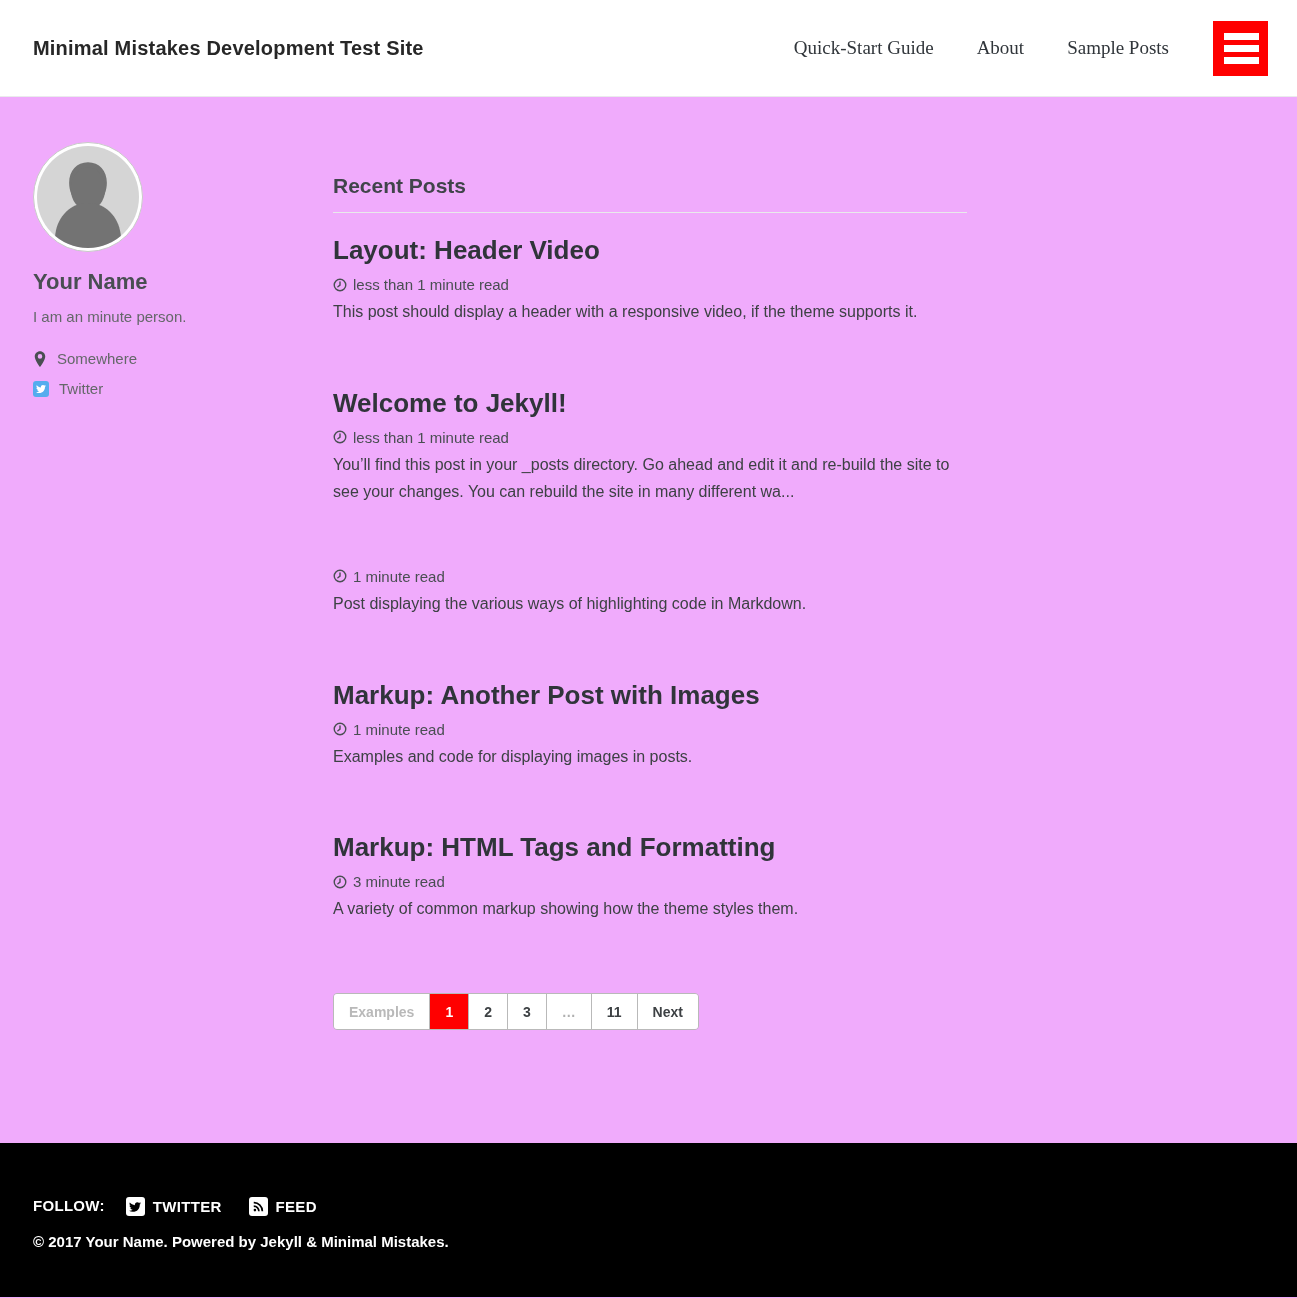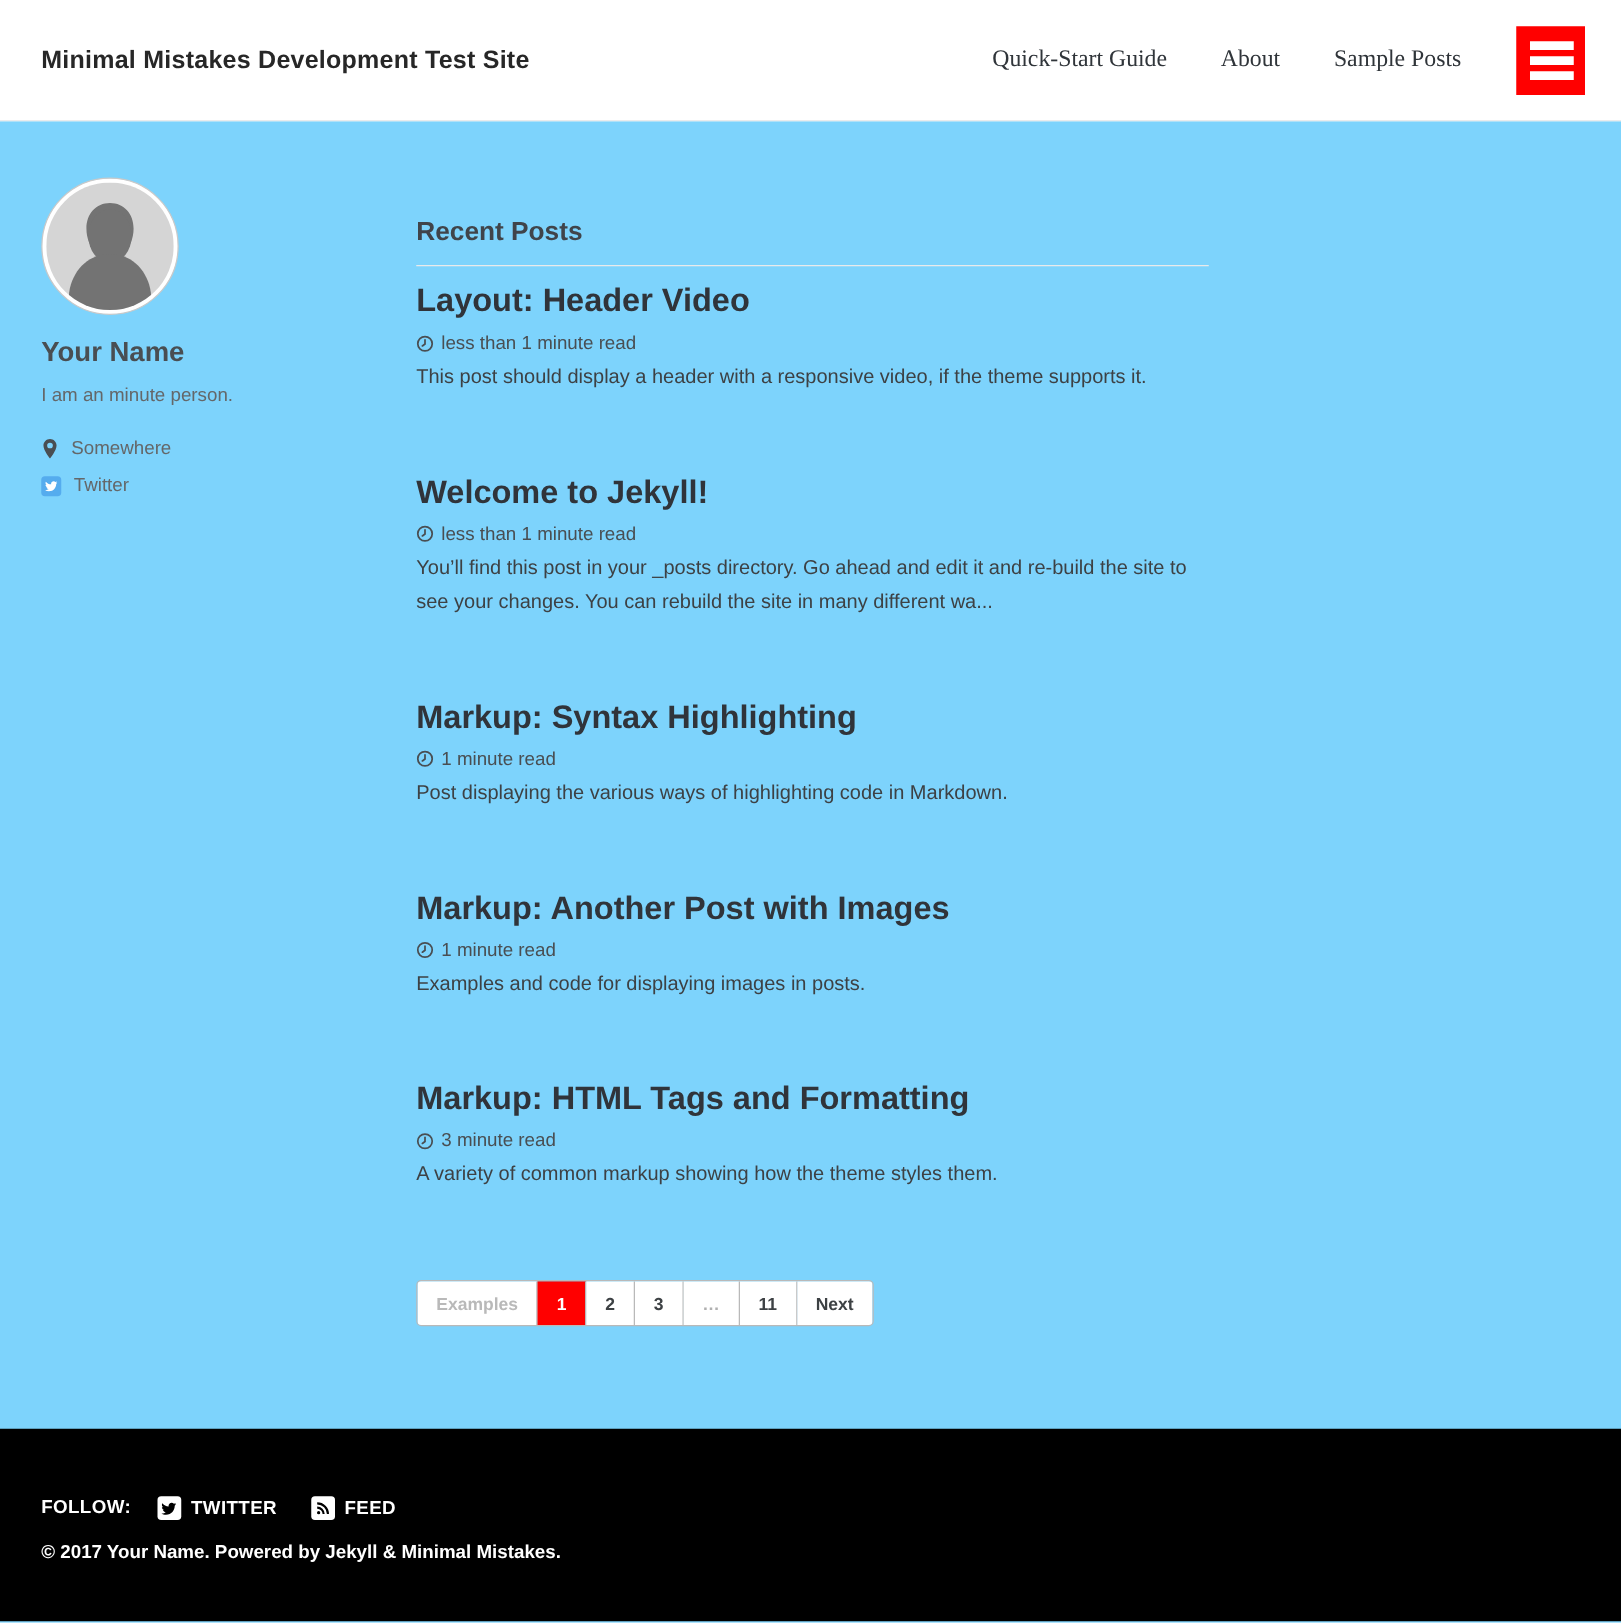--- a/index.html
+++ b/index.html
@@ -1,17 +1,17 @@
 <!DOCTYPE html>
 <html><head>
 <meta charset="utf-8">
 <style>
   * { margin: 0; padding: 0; box-sizing: border-box; }
   html, body { background: #fff; font-family: "Liberation Sans", "DejaVu Sans", sans-serif; color: #3d4144; }
-  .page { width: 1297px; min-height: 1298px; margin: 0 auto; background: #7dd3fc; }
+  .page { width: 1297px; min-height: 1298px; margin: 0 auto; background: #f0abfc; }
 
   
   .masthead { height: 97px; border-bottom: 1px solid #eaebec; background: #fff; }
   .masthead-inner { height: 100%; display: flex; align-items: center; padding: 0 29px 0 33px; }
   .site-title { font-size: 20px; font-weight: bold; color: #272727; text-decoration: none; letter-spacing: .2px; cursor: pointer; }
   .site-nav { margin-left: auto; display: flex; align-items: center; }
   .site-nav a { font-size: 19px; color: #30353a; text-decoration: none; margin-left: 43px; cursor: pointer; font-family: Liberation Serif, serif; }
   .hamburger { margin-left: 44px; width: 55px; height: 55px; background: #ff0000; border: none; cursor: pointer;
                display: flex; flex-direction: column; justify-content: center; align-items: flex-start;
                padding-left: 11px; gap: 5px; }
@@ -32,21 +32,21 @@
   .author-link-row { display: flex; align-items: center; gap: 10px; margin-top: 13px; font-size: 15px; color: #646769; text-align: right; }
   .author-link-row:first-child { margin-top: 0; }
   .pin-icon svg { width: 14px; height: 16px; display: block; }
   .tw-badge { width: 16px; height: 16px; border-radius: 3px; background: #55acee; display: flex; align-items: center; justify-content: center; }
   .tw-badge svg { width: 10px; height: 10px; display: block; }
   .sidebar a.plain-link { color: #646769; text-decoration: none; cursor: pointer; }
 
   
   .archive-heading { margin-top: 32px; font-size: 21px; font-weight: bold; color: #40444a;
                      padding-bottom: 14px; border-bottom: 1px solid #e9eaeb; }
-  .entry { margin-top: 12px; margin-bottom: 62px; }
+  .entry { margin-top: 22px; margin-bottom: 62px; }
   .entry-title { font-size: 26px; font-weight: bold; color: #30343a; text-decoration: none; display: inline-block; cursor: pointer; }
   .entry-meta { margin-top: 10px; font-size: 15px; color: #494e52; display: flex; align-items: center; gap: 6px; }
   .clock-icon svg { width: 14px; height: 14px; display: block; }
   .entry-excerpt { margin-top: 6px; font-size: 16px; color: #3d4144; line-height: 1.68; max-width: 634px; }
 
   
   .pagination { margin-top: 8px; display: inline-flex; border: 1px solid #b9b9b9; border-radius: 4px; overflow: hidden; }
   .pag-item { display: flex; align-items: center; justify-content: center; height: 35px; padding: 0 15px;
               font-size: 14px; font-weight: bold; color: #3d4144; border-right: 1px solid #b9b9b9;
               text-decoration: none; background: #fff; cursor: pointer; }
@@ -157,21 +157,20 @@
                 <circle cx="8" cy="8" r="6.6"></circle>
                 <path d="M8 4.4v3.8L5.6 10" stroke-linecap="round"></path>
               </svg>
           </span>
           <span>less than 1 minute read</span>
         </div>
         <p class="entry-excerpt">You’ll find this post in your _posts directory. Go ahead and edit it and re-build the site to see your changes. You can rebuild the site in many different wa...</p>
       </article>
 
       <article class="entry">
-        <a class="entry-title">Markup: Syntax Highlighting</a>
         <div class="entry-meta">
           <span class="clock-icon">
             <svg viewBox="0 0 16 16" fill="none" stroke="#494e52" stroke-width="1.6">
                 <circle cx="8" cy="8" r="6.6"></circle>
                 <path d="M8 4.4v3.8L5.6 10" stroke-linecap="round"></path>
               </svg>
           </span>
           <span>1 minute read</span>
         </div>
         <p class="entry-excerpt">Post displaying the various ways of highlighting code in Markdown.</p>

